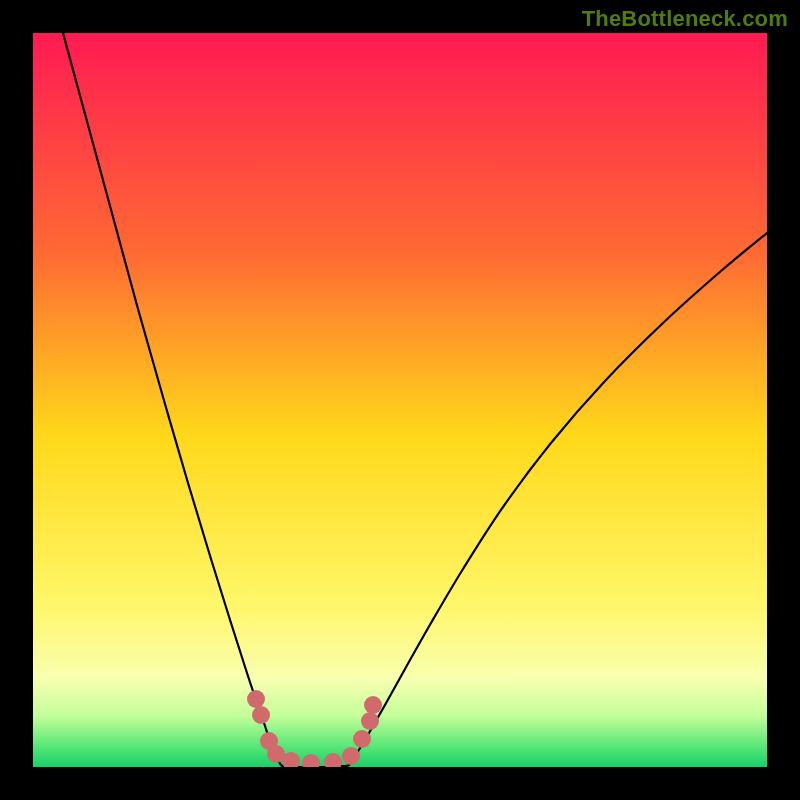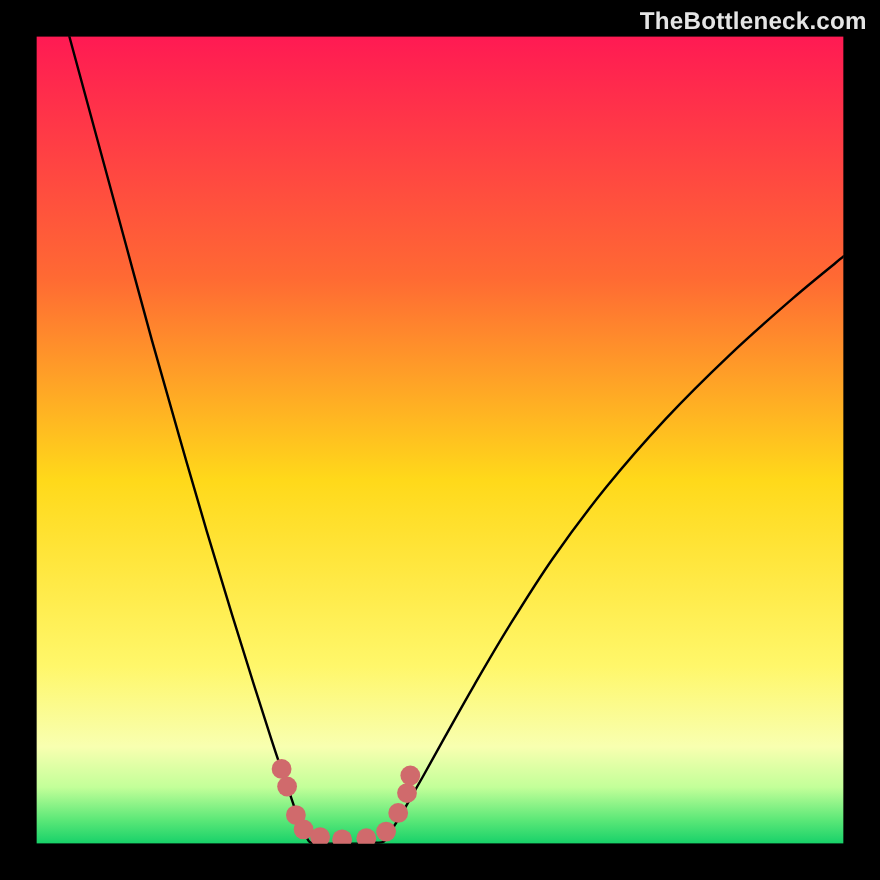--- a/index.html
+++ b/index.html
@@ -30,21 +30,21 @@
     position: absolute;
     inset: 0;
   }
   .watermark {
     position: absolute;
     top: 6px;
     right: 12px;
     font-family: Arial, Helvetica, sans-serif;
     font-size: 22px;
     font-weight: 600;
-    color: #e5e5e5;
+    color: #4d7c0f;
     letter-spacing: 0.2px;
   }
   svg.curve {
     position: absolute;
     inset: 0;
     width: 100%;
     height: 100%;
     overflow: visible;
   }
   .dots {

